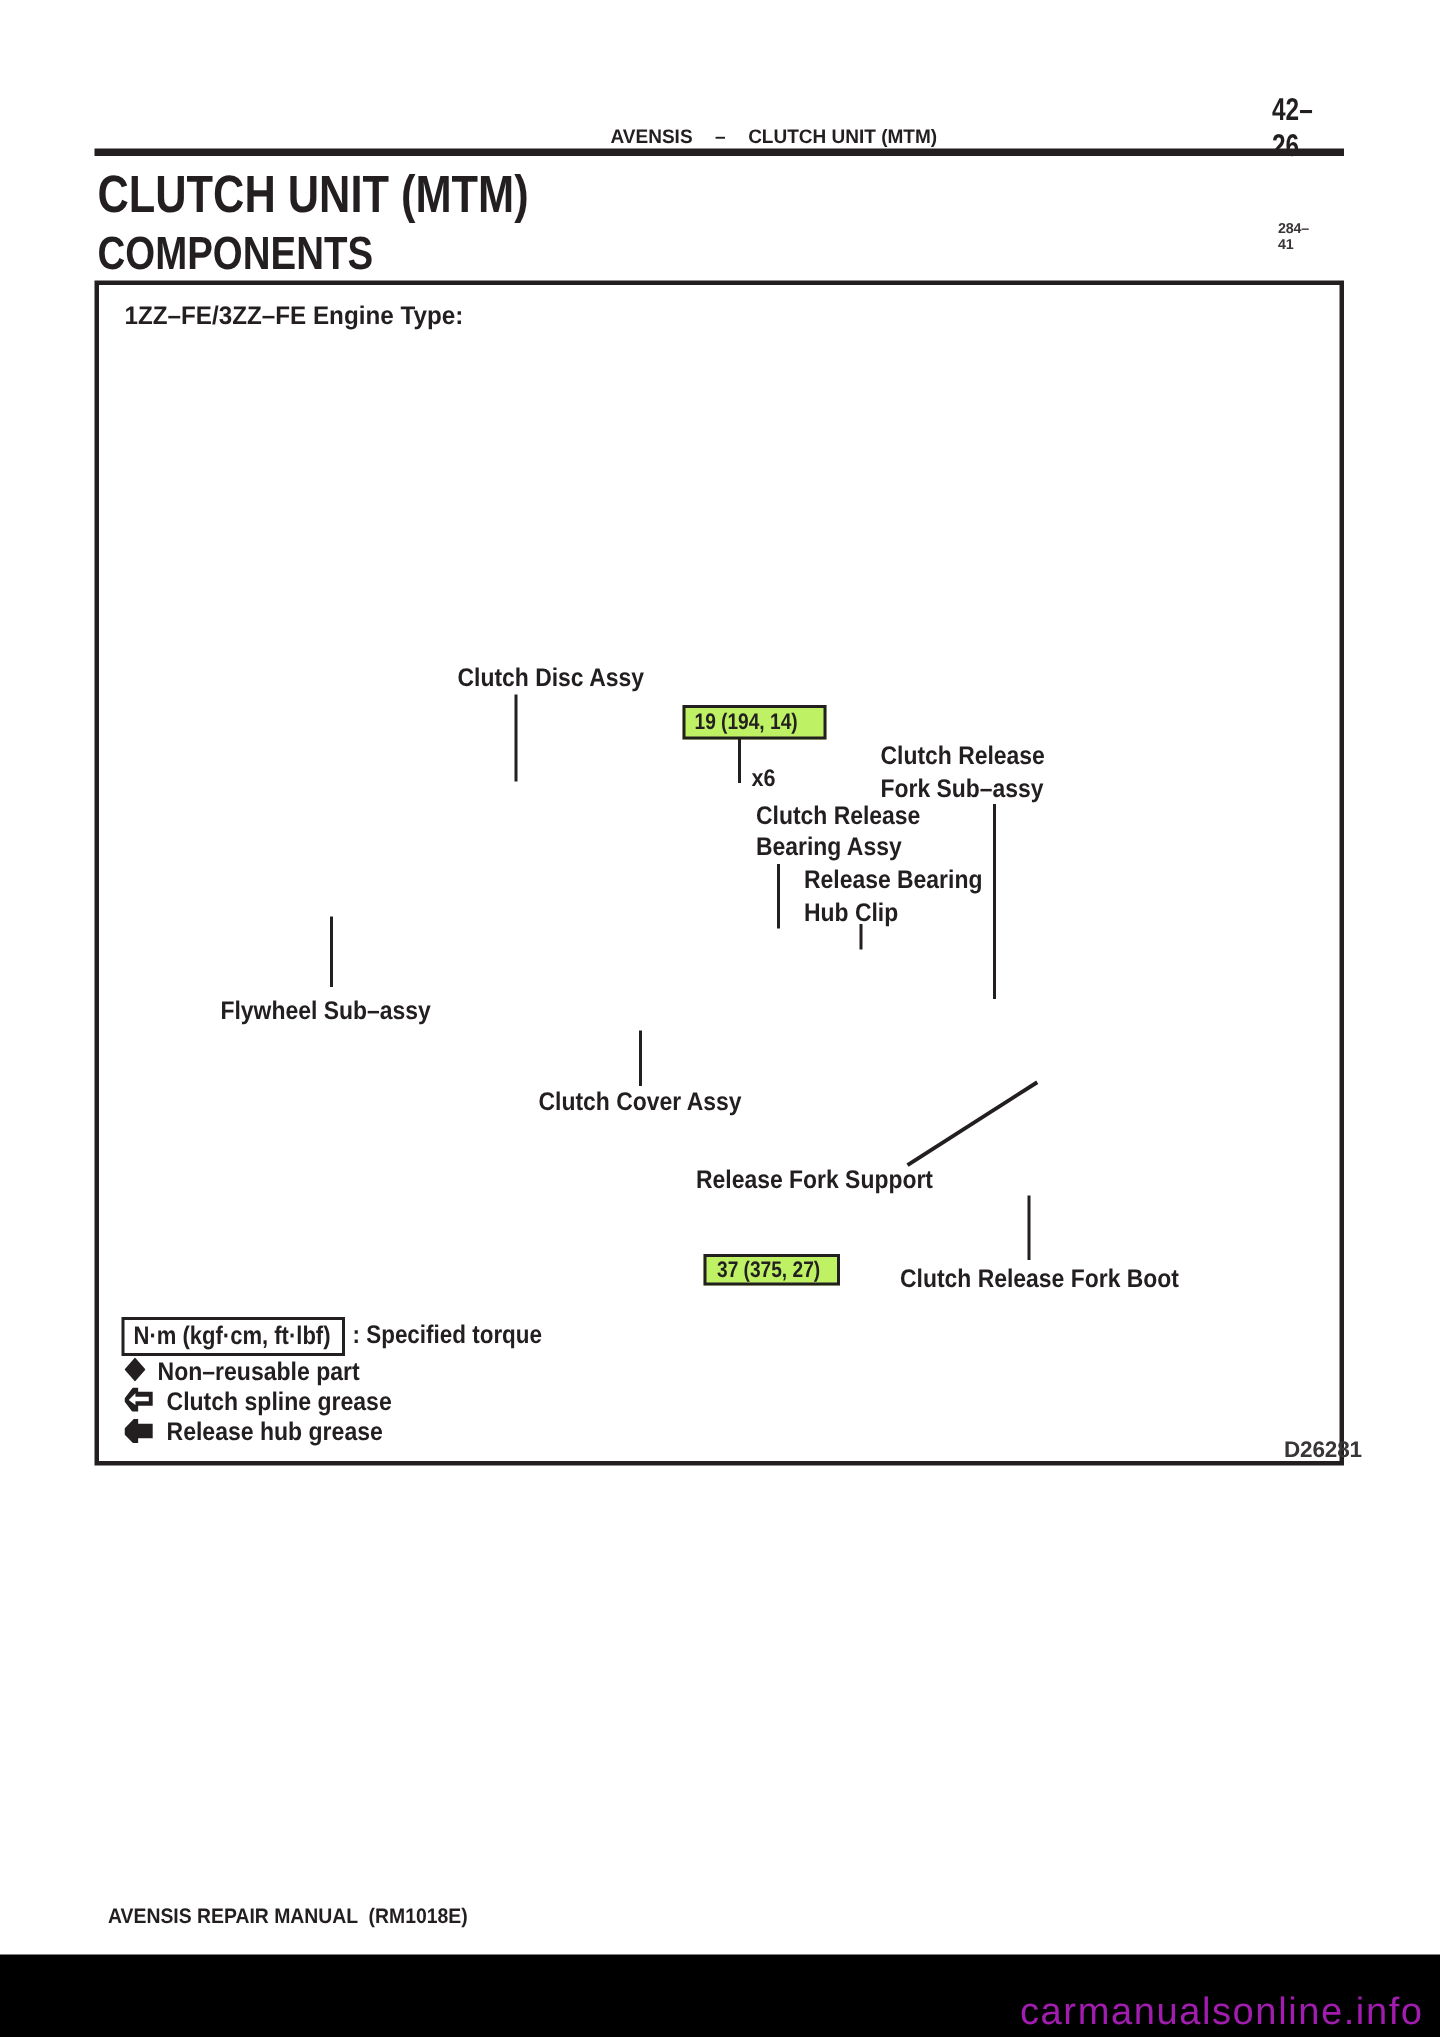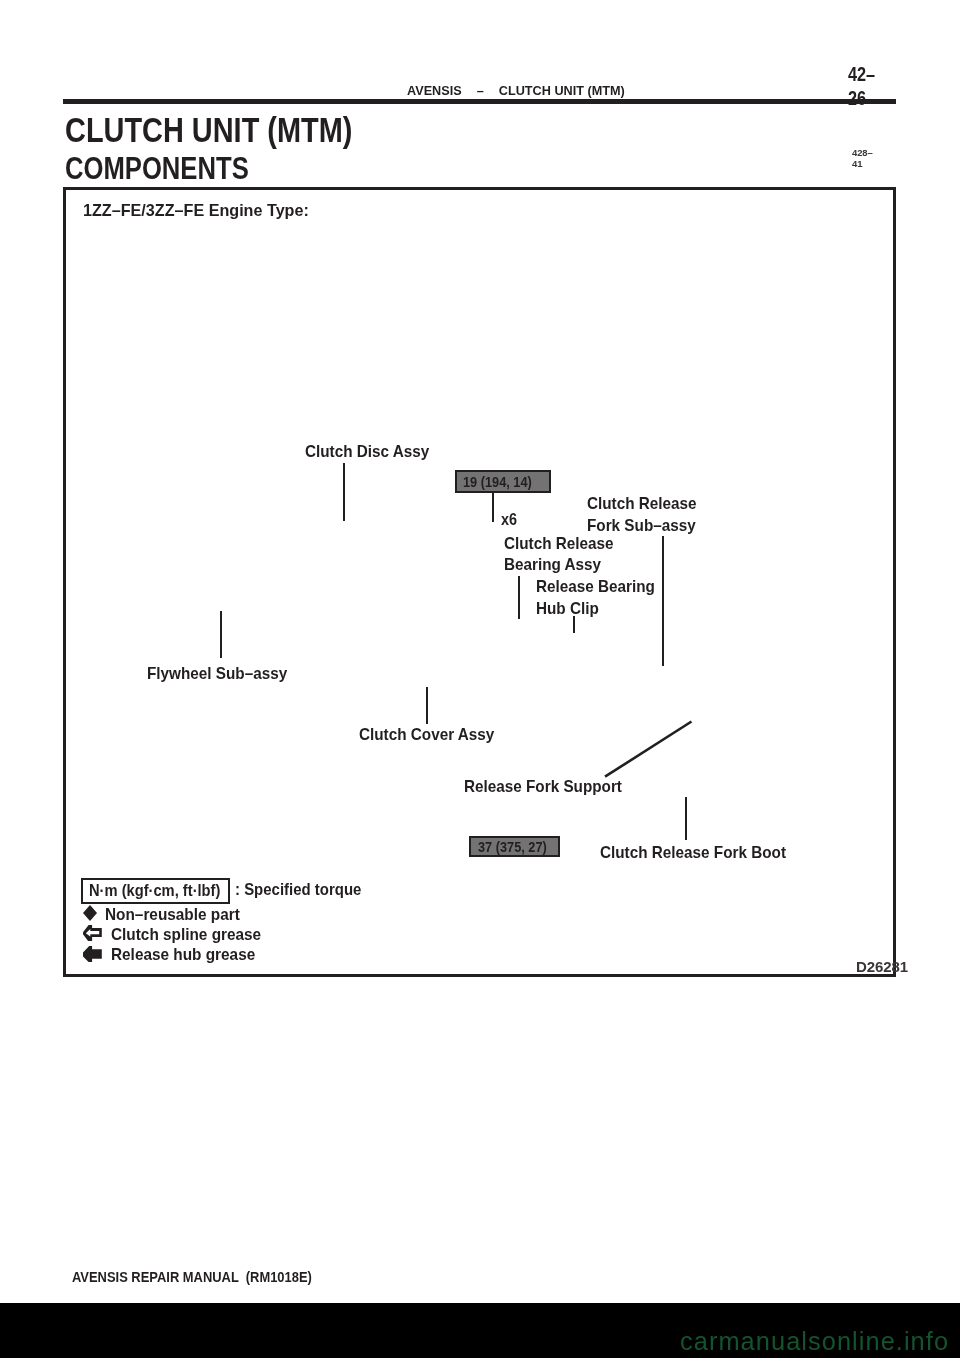--- a/index.html
+++ b/index.html
@@ -32,54 +32,54 @@
                transform:scaleX(0.95);transform-origin:left top;}
   #fig-id{left:856px;top:958px;font-size:15px;font-weight:bold;letter-spacing:-0.1px;color:#3a3536;}
 
   
   .lbl{font-size:17px;font-weight:bold;line-height:21.5px;white-space:pre;
        transform:scaleX(0.899);transform-origin:left top;}
   .lead{background:#231f20;position:absolute;}
   .vlead{width:2px;}
 
   
-  .tbox{border:2px solid #231f20;background:#737373;box-sizing:border-box;
+  .tbox{border:2px solid #231f20;background:#bef264;box-sizing:border-box;
         position:absolute;display:flex;align-items:center;}
   .tbox > span{font-size:15px;font-weight:bold;white-space:nowrap;
         display:inline-block;transform:scaleX(0.85);transform-origin:left center;
         margin-left:6.4px;}
 
   
   #leg-box{left:81.2px;top:877.8px;width:148.7px;height:26.1px;
            border:2.2px solid #231f20;box-sizing:border-box;}
   #leg-box-txt{left:88.5px;top:881px;font-size:17px;font-weight:bold;
                transform:scaleX(0.864);transform-origin:left top;}
   #leg-torque-desc{left:235px;top:880px;font-size:17px;font-weight:bold;
                    transform:scaleX(0.88);transform-origin:left top;}
   .leg-txt{font-size:17px;font-weight:bold;transform:scaleX(0.903);
            transform-origin:left top;white-space:pre;}
 
   
   #footer{left:72px;top:1269px;font-size:14px;font-weight:bold;
           transform:scaleX(0.923);transform-origin:left top;white-space:pre;}
   #wm-strip{left:0;top:1303px;width:960px;height:55px;background:#000000;}
-  #watermark{left:680px;top:1327px;font-size:25.4px;color:#14532d;letter-spacing:1.05px;}
+  #watermark{left:680px;top:1327px;font-size:25.4px;color:#a21caf;letter-spacing:1.05px;}
 </style>
 </head>
 <body>
 
 <div class="page">
 
   <div class="abs" id="page-num">42–26</div>
   <div class="abs" id="breadcrumb"><span>AVENSIS</span><span id="bc-dash">–</span><span>CLUTCH UNIT (MTM)</span></div>
   <div class="abs" id="head-rule"></div>
 
   <div class="abs" id="title">CLUTCH UNIT (MTM)</div>
   <div class="abs" id="subtitle">COMPONENTS</div>
-  <div class="abs" id="ref-code">428–41</div>
+  <div class="abs" id="ref-code">284–41</div>
 
   <div class="abs" id="figure"></div>
   <div class="abs" id="fig-caption">1ZZ–FE/3ZZ–FE Engine Type:</div>
   <div class="abs" id="fig-id">D26281</div>
 
   <div class="abs lbl" style="left:304.5px;top:441px">Clutch Disc Assy</div>
   <div class="lead vlead" style="left:343px;top:463px;height:58px"></div>
 
   <div class="abs lbl" style="left:147px;top:663px">Flywheel Sub–assy</div>
   <div class="lead vlead" style="left:220px;top:611px;height:47px"></div>

